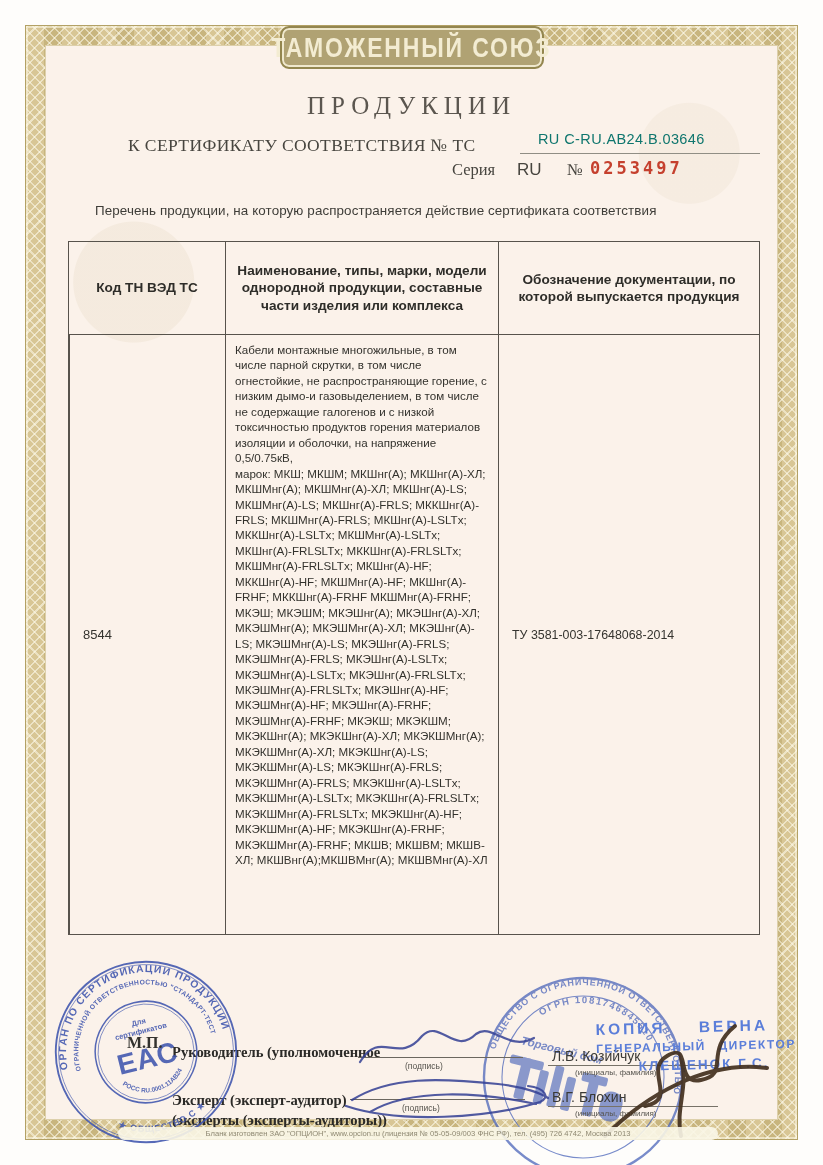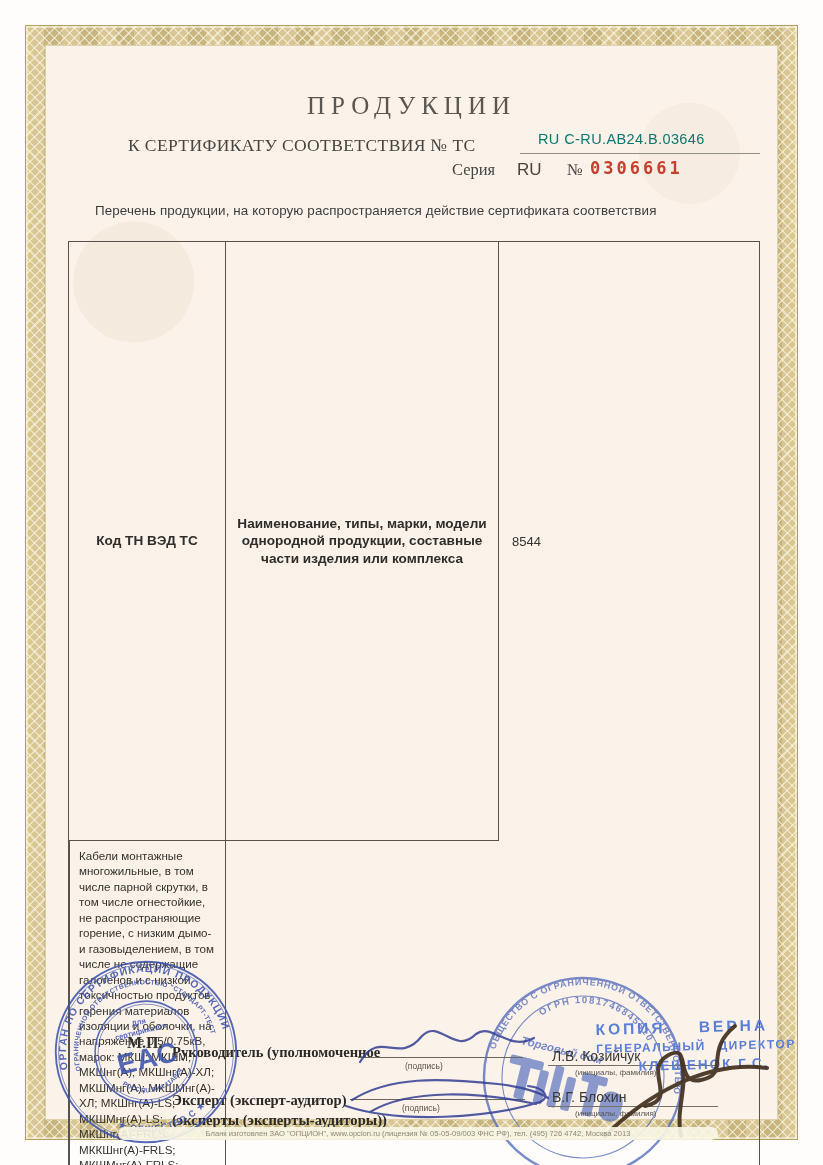--- a/index.html
+++ b/index.html
@@ -124,44 +124,50 @@
   text { font-family:"Liberation Sans", sans-serif; }
 </style>
 </head>
 <body>
 
 <div class="page">
 
   <div class="band"></div>
   <div class="inner"></div>
 
+  <div class="badge">
+    <span>ТАМОЖЕННЫЙ СОЮЗ</span>
+  </div>
 
   <div class="doc-title">ПРОДУКЦИИ</div>
 
   <div class="cert-line">
     <div class="cert-label">К СЕРТИФИКАТУ СООТВЕТСТВИЯ  № ТС</div>
     <div class="cert-number">RU C-RU.AB24.B.03646</div>
     <div class="cert-underline"></div>
   </div>
 
   <div class="series-line">
     <span class="series-label">Серия</span>
     <span class="series-ru">RU</span>
     <span class="series-no">№</span>
-    <span class="series-value">0306661</span>
+    <span class="series-value">0253497</span>
   </div>
 
   <div class="intro">Перечень продукции, на которую распространяется действие сертификата соответствия</div>
 
   <div class="tbl">
     <div class="cell hdr">
       <span>Код ТН ВЭД ТС</span>
     </div>
     <div class="cell hdr">
       <span>Наименование, типы, марки, модели однородной продукции, составные части изделия или комплекса</span>
+    </div>
+    <div class="cell hdr">
+      <span>Обозначение документации, по которой выпускается продукция</span>
     </div>
 
     <div class="cell bodycell code-cell">
       <span>8544</span>
     </div>
     <div class="cell bodycell desc-cell">
       <div>Кабели монтажные многожильные, в том числе парной скрутки, в том числе огнестойкие, не распространяющие горение, с низким дымо-и газовыделением, в том числе не содержащие галогенов и с низкой токсичностью продуктов горения материалов изоляции и оболочки, на напряжение 0,5/0.75кВ,</div>
       <div>марок: МКШ; МКШМ; МКШнг(А); МКШнг(А)-ХЛ; МКШМнг(А); МКШМнг(А)-ХЛ; МКШнг(А)-LS; МКШМнг(А)-LS; МКШнг(А)-FRLS; МККШнг(А)-FRLS; МКШМнг(А)-FRLS; МКШнг(А)-LSLTx; МККШнг(А)-LSLTx; МКШМнг(А)-LSLTx; МКШнг(А)-FRLSLTx; МККШнг(А)-FRLSLTx; МКШМнг(А)-FRLSLTx; МКШнг(А)-HF; МККШнг(А)-HF; МКШМнг(А)-HF; МКШнг(А)-FRHF; МККШнг(А)-FRHF МКШМнг(А)-FRHF; МКЭШ; МКЭШМ; МКЭШнг(А); МКЭШнг(А)-ХЛ; МКЭШМнг(А); МКЭШМнг(А)-ХЛ; МКЭШнг(А)-LS; МКЭШМнг(А)-LS; МКЭШнг(А)-FRLS; МКЭШМнг(А)-FRLS; МКЭШнг(А)-LSLTx; МКЭШМнг(А)-LSLTx; МКЭШнг(А)-FRLSLTx; МКЭШМнг(А)-FRLSLTx; МКЭШнг(А)-HF; МКЭШМнг(А)-HF; МКЭШнг(А)-FRHF; МКЭШМнг(А)-FRHF; МКЭКШ; МКЭКШМ; МКЭКШнг(А); МКЭКШнг(А)-ХЛ; МКЭКШМнг(А); МКЭКШМнг(А)-ХЛ; МКЭКШнг(А)-LS; МКЭКШМнг(А)-LS; МКЭКШнг(А)-FRLS; МКЭКШМнг(А)-FRLS; МКЭКШнг(А)-LSLTx; МКЭКШМнг(А)-LSLTx; МКЭКШнг(А)-FRLSLTx; МКЭКШМнг(А)-FRLSLTx; МКЭКШнг(А)-HF; МКЭКШМнг(А)-HF; МКЭКШнг(А)-FRHF; МКЭКШМнг(А)-FRHF; МКШВ; МКШВМ; МКШВ-ХЛ; МКШВнг(А);МКШВМнг(А); МКШВМнг(А)-ХЛ</div>
     </div>
     <div class="cell bodycell doc-cell">

